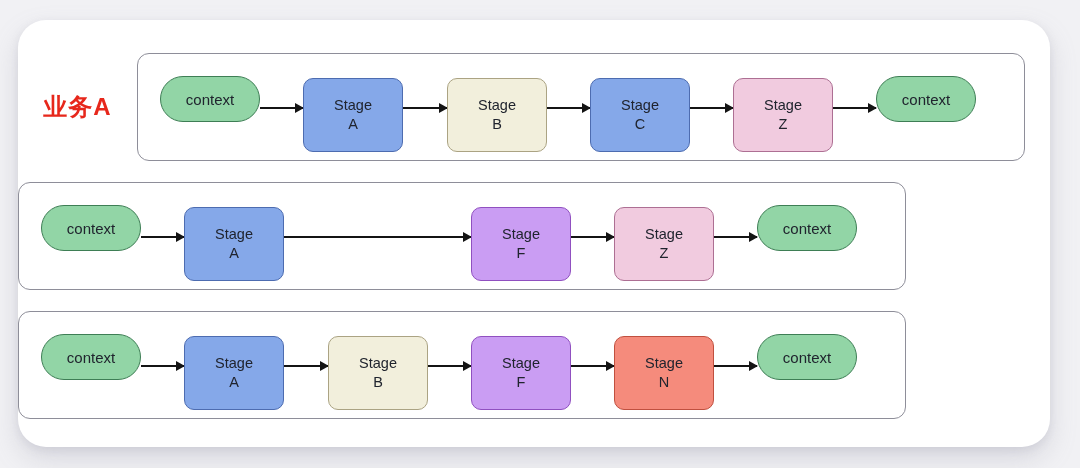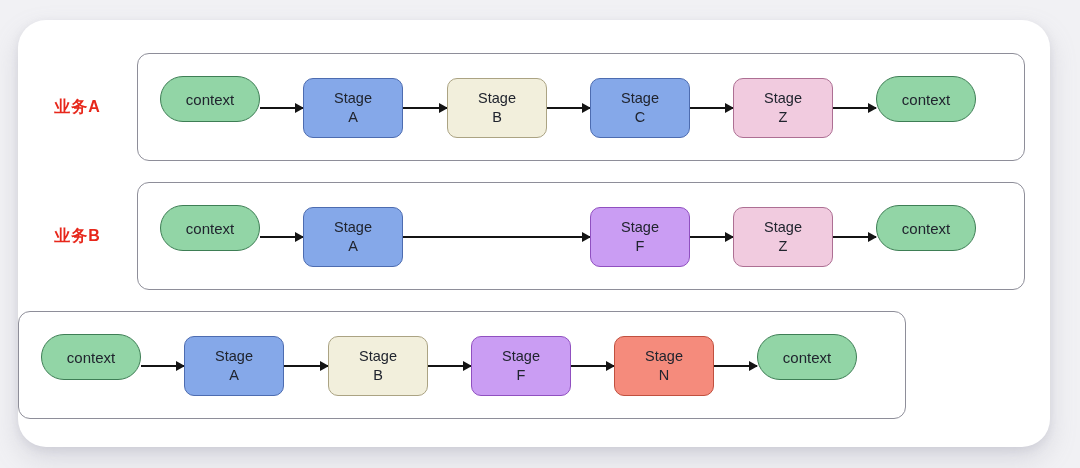--- a/index.html
+++ b/index.html
@@ -22,21 +22,21 @@
   .row {
     display: flex;
     margin-bottom: 21px;
     height: 108px;
   }
   .row-label {
     width: 119px;
     display: flex;
     align-items: center;
     justify-content: center;
-    font-size: 16px;
+    font-size: 24px;
     font-weight: bold;
     color: var(--label-red, #e7271b);
     letter-spacing: 1px;
   }
   .lane {
     position: relative;
     width: 888px;
     height: 108px;
     box-sizing: border-box;
     border: 1px solid var(--lane-border, #8e8e99);
@@ -49,21 +49,21 @@
     box-sizing: border-box;
     display: flex;
     flex-direction: column;
     align-items: center;
     justify-content: center;
     text-align: center;
     color: var(--node-text, #20242e);
   }
   .stage {
     top: 24px;
-    height: 60px;
+    height: 74px;
     border-radius: 10px;
     border: 1.5px solid #666;
     font-size: 14.5px;
     line-height: 19px;
   }
   .pill {
     top: 22px;
     height: 46px;
     border-radius: 23px;
     border: 1.5px solid var(--context-border, #3e7e55);
@@ -134,21 +134,20 @@
         <span>Z</span>
       </div>
       <div class="arrow a56"></div>
       <div class="node pill s6">
         <span>context</span>
       </div>
     </div>
   </div>
 
   <div class="row">
-    <div class="row-label">业务B</div>
     <div class="lane">
       <div class="node pill s1">
         <span>context</span>
       </div>
       <div class="arrow a12"></div>
       <div class="node stage blue s2">
         <span>Stage</span>
         <span>A</span>
       </div>
       <div class="arrow a24"></div>

